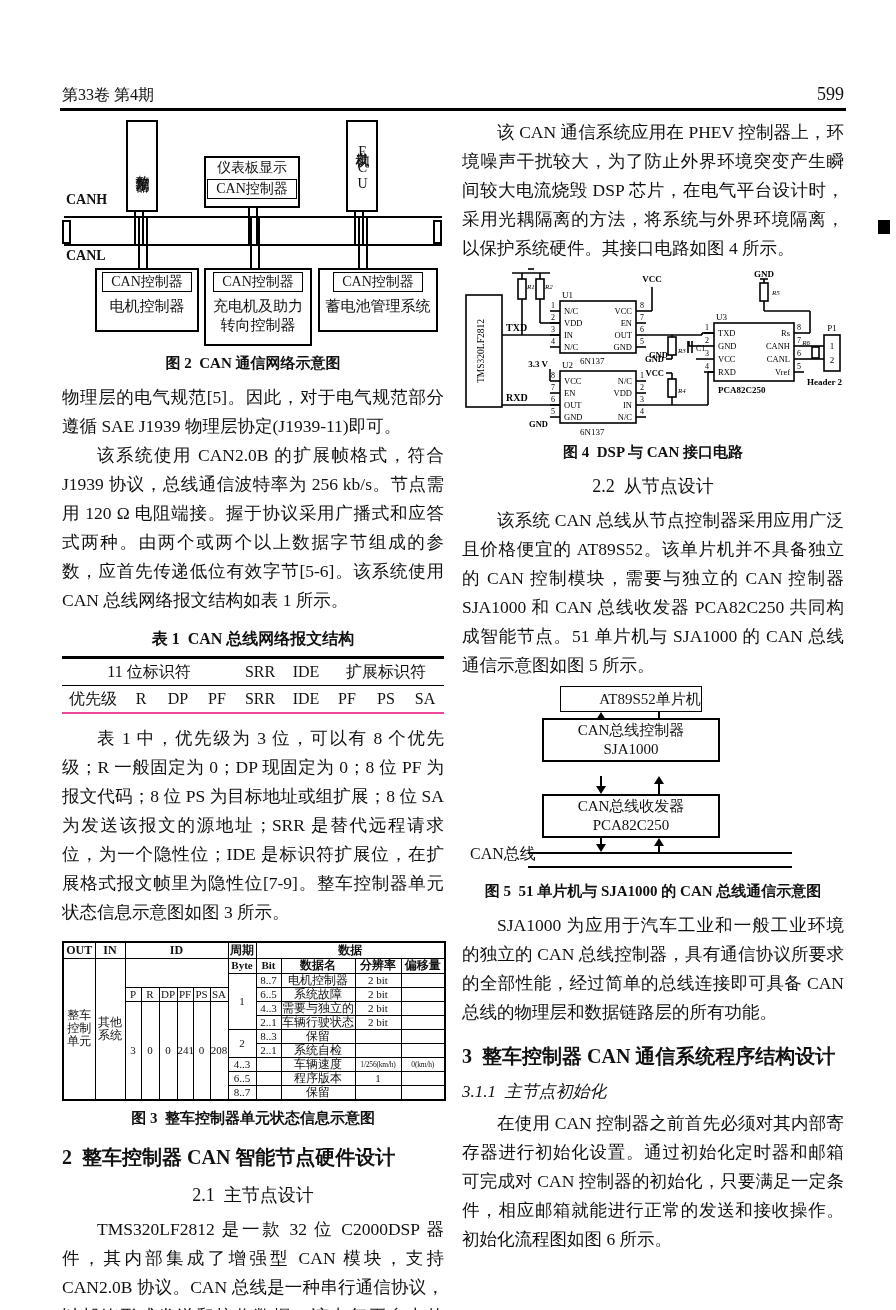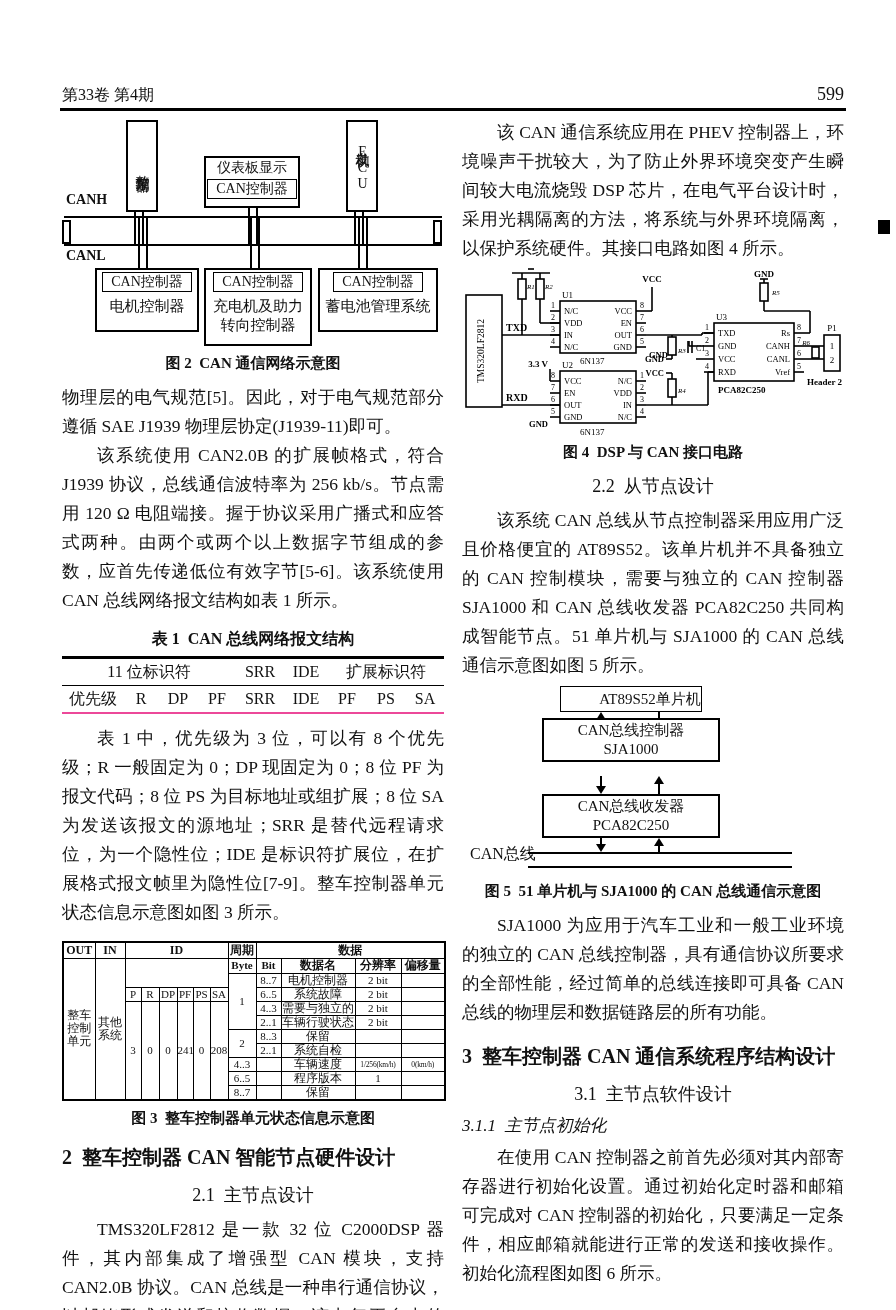--- a/index.html
+++ b/index.html
@@ -470,18 +470,17 @@
       <div class="f5-arr dn" style="left:138px;top:152px;height:12px;"></div>
       <div class="f5-arr up" style="left:196px;top:154px;height:12px;"></div>
       <div class="f5-buslabel" style="left:8px;top:158px;">CAN总线</div>
       <div class="f5-line" style="left:66px;top:166px;width:264px;"></div>
       <div class="f5-line" style="left:66px;top:180px;width:264px;"></div>
     </div>
     <div class="figcap">图 5  51 单片机与 SJA1000 的 CAN 总线通信示意图</div>
 
     <p class="para">SJA1000 为应用于汽车工业和一般工业环境的独立的 CAN 总线控制器，具有通信协议所要求的全部性能，经过简单的总线连接即可具备 CAN 总线的物理层和数据链路层的所有功能。</p>
     <div class="sec1">3  整车控制器 CAN 通信系统程序结构设计</div>
-    <div class="sec2">3.1  主节点软件设计</div>
     <div class="sec3">3.1.1  主节点初始化</div>
     <p class="para">在使用 CAN 控制器之前首先必须对其内部寄存器进行初始化设置。通过初始化定时器和邮箱可完成对 CAN 控制器的初始化，只要满足一定条件，相应邮箱就能进行正常的发送和接收操作。初始化流程图如图 6 所示。</p>
   </div>
 
 </div>
 
 </body></html>

